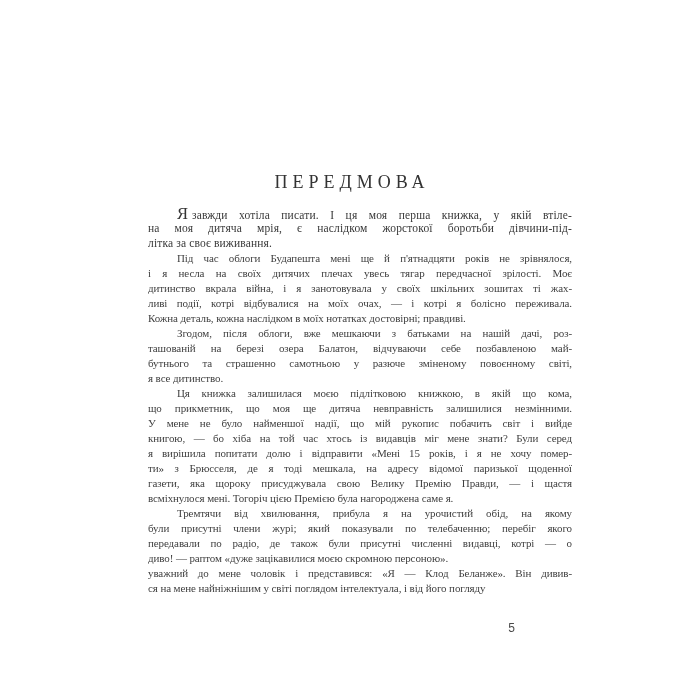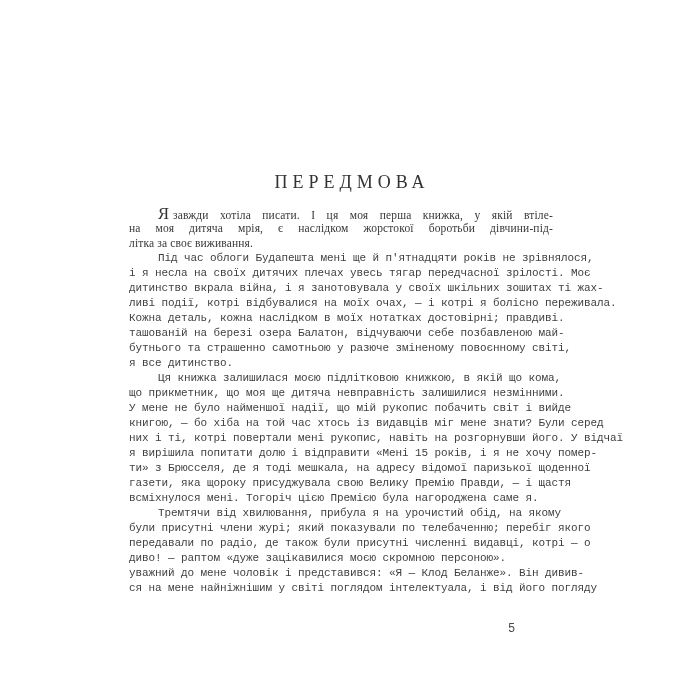--- a/index.html
+++ b/index.html
@@ -15,25 +15,25 @@
     top:172px;left:140px;width:424px;
     text-align:center;
     font-family:"Liberation Serif",serif;
     font-size:18px;
     letter-spacing:5px;
     color:#333333;
     white-space:nowrap;
   }
   .content{
     position:absolute;
-    top:206px;left:129px;width:424px;
+    top:206px;left:148px;width:424px;
     color:#3f3f3f;
   }
   .para{margin:0;padding:0;}
-  .para.sans{font-family:Liberation Mono, monospace;font-size:11px;}
+  .para.sans{font-family:Liberation Serif, serif;font-size:11px;}
   .para.serif{font-family:"Liberation Serif",serif;font-size:11.5px;letter-spacing:0.15px;color:#383838;}
   .line{
     display:block;
     height:15px;line-height:15px;
     text-align:justify;
     -moz-text-align-last:justify;
     text-align-last:justify;
     letter-spacing:-0.1px;
     white-space:nowrap;
   }
@@ -69,30 +69,30 @@
         <span class="line last">літка за своє виживання.</span>
       </p>
       <p class="para sans">
         <span class="line first">Під час облоги Будапешта мені ще й п'ятнадцяти років не зрівнялося,</span>
         <span class="line">і я несла на своїх дитячих плечах увесь тягар передчасної зрілості. Моє</span>
         <span class="line">дитинство вкрала війна, і я занотовувала у своїх шкільних зошитах ті жах-</span>
         <span class="line">ливі події, котрі відбувалися на моїх очах, — і котрі я болісно переживала.</span>
         <span class="line last">Кожна деталь, кожна наслідком в моїх нотатках достовірні; правдиві.</span>
       </p>
       <p class="para sans">
+        <span class="line first">Згодом, після облоги, вже мешкаючи з батьками на нашій дачі, роз-</span>
         <span class="line">ташованій на березі озера Балатон, відчуваючи себе позбавленою май-</span>
         <span class="line">бутнього та страшенно самотньою у разюче зміненому повоєнному світі,</span>
         <span class="line last">я все дитинство.</span>
       </p>
       <p class="para sans">
         <span class="line first">Ця книжка залишилася моєю підлітковою книжкою, в якій що кома,</span>
         <span class="line">що прикметник, що моя ще дитяча невправність залишилися незмінними.</span>
         <span class="line">У мене не було найменшої надії, що мій рукопис побачить світ і вийде</span>
         <span class="line">книгою, — бо хіба на той час хтось із видавців міг мене знати? Були серед</span>
-        <span class="line">них і ті, котрі повертали мені рукопис, навіть на розгорнувши його. У відчаї</span>
         <span class="line">я вирішила попитати долю і відправити «Мені 15 років, і я не хочу помер-</span>
         <span class="line">ти» з Брюсселя, де я тоді мешкала, на адресу відомої паризької щоденної</span>
         <span class="line">газети, яка щороку присуджувала свою Велику Премію Правди, — і щастя</span>
         <span class="line last">всміхнулося мені. Тогоріч цією Премією була нагороджена саме я.</span>
       </p>
       <p class="para sans">
         <span class="line first">Тремтячи від хвилювання, прибула я на урочистий обід, на якому</span>
         <span class="line">були присутні члени журі; який показували по телебаченню; перебіг якого</span>
         <span class="line">передавали по радіо, де також були присутні численні видавці, котрі — о</span>
         <span class="line last">диво! — раптом «дуже зацікавилися моєю скромною персоною».</span>

